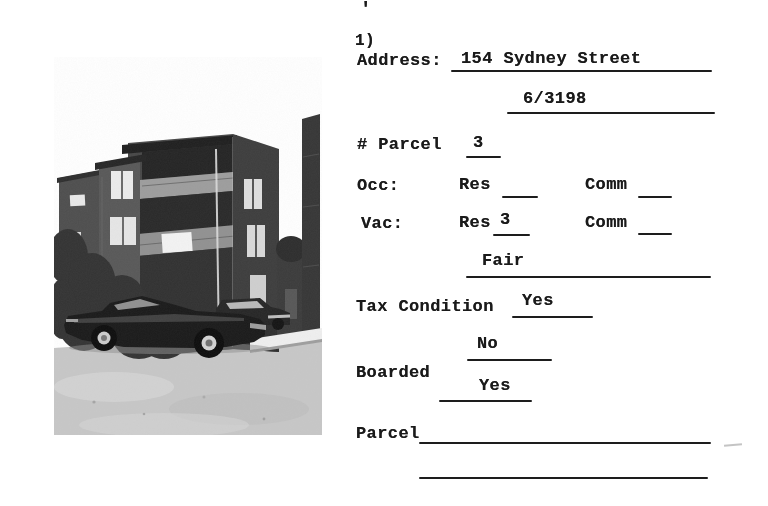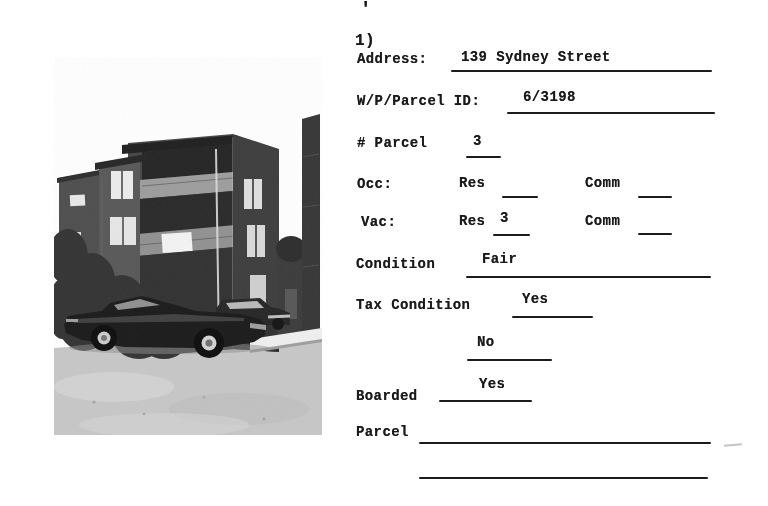--- a/index.html
+++ b/index.html
@@ -2,21 +2,21 @@
 <html><head>
 <meta charset="utf-8">
 <style>
   html,body{margin:0;padding:0;background:#ffffff;}
   .page{
     position:relative;width:768px;height:506px;background:#ffffff;
     font-family:"Liberation Mono","DejaVu Sans Mono",monospace;
     color:#161616;overflow:hidden;
   }
   .t{
-    position:absolute;font-size:14px;font-weight:700;letter-spacing:0.4px;
+    position:absolute;font-size:17px;font-weight:700;letter-spacing:0.4px;
     white-space:pre;line-height:1;color:#1a1a1a;
     text-shadow:0 0 0.5px rgba(25,25,25,0.7);
   }
   .small{font-size:16px;}
   .ln{position:absolute;height:0;border-top:2px solid #1d1d1d;border-radius:1px;}
   .faint-ln{position:absolute;height:0;border-top:2px solid #c4c4c4;transform:rotate(-5deg);}
   .photo{position:absolute;left:54px;top:57px;width:268px;height:378px;}
 </style>
 </head>
 <body>
@@ -118,24 +118,23 @@
     <rect x="12" y="262" width="12" height="3" fill="#9f9f9f"></rect>
 
     <rect x="0" y="0" width="268" height="378" filter="url(#grain)" opacity="0.14"></rect>
   </svg>
 
   <div class="t" style="left:360px;top:0px;font-size:19px">'</div>
   <div class="t small" style="left:355px;top:33px">1)</div>
   <div class="faint-ln" style="left:724px;top:444px;width:18px"></div>
 
   <div class="t" style="left:357px;top:52px">Address:</div>
-  <div class="t" style="left:461px;top:50px">139 Sydney Street</div>
+  <div class="t" style="left:461px;top:50px">154 Sydney Street</div>
   <div class="ln" style="left:451px;top:70px;width:261px"></div>
 
-  <div class="t" style="left:357px;top:94px">W/P/Parcel ID:</div>
   <div class="t" style="left:523px;top:90px">6/3198</div>
   <div class="ln" style="left:507px;top:112px;width:208px"></div>
 
   <div class="t" style="left:357px;top:136px"># Parcel</div>
   <div class="t" style="left:473px;top:134px">3</div>
   <div class="ln" style="left:466px;top:156px;width:35px"></div>
 
   <div class="t" style="left:357px;top:177px">Occ:</div>
   <div class="t" style="left:459px;top:176px">Res</div>
   <div class="t" style="left:506px;top:173px"></div>
@@ -145,32 +144,31 @@
   <div class="ln" style="left:638px;top:196px;width:34px"></div>
 
   <div class="t" style="left:361px;top:215px">Vac:</div>
   <div class="t" style="left:459px;top:214px">Res</div>
   <div class="t" style="left:500px;top:211px">3</div>
   <div class="ln" style="left:493px;top:234px;width:37px"></div>
   <div class="t" style="left:585px;top:214px">Comm</div>
   <div class="t" style="left:642px;top:211px"></div>
   <div class="ln" style="left:638px;top:233px;width:34px"></div>
 
-  <div class="t" style="left:356px;top:257px">Condition</div>
   <div class="t" style="left:482px;top:252px">Fair</div>
   <div class="ln" style="left:466px;top:276px;width:245px"></div>
 
   <div class="t" style="left:356px;top:298px">Tax Condition</div>
   <div class="t" style="left:522px;top:292px">Yes</div>
   <div class="ln" style="left:512px;top:316px;width:81px"></div>
 
   <div class="t" style="left:477px;top:335px">No</div>
   <div class="ln" style="left:467px;top:359px;width:85px"></div>
 
-  <div class="t" style="left:356px;top:389px">Boarded</div>
+  <div class="t" style="left:356px;top:364px">Boarded</div>
   <div class="t" style="left:479px;top:377px">Yes</div>
   <div class="ln" style="left:439px;top:400px;width:93px"></div>
 
   <div class="t" style="left:356px;top:425px">Parcel</div>
   <div class="t" style="left:430px;top:420px"></div>
   <div class="ln" style="left:419px;top:442px;width:292px"></div>
   <div class="ln" style="left:419px;top:477px;width:289px"></div>
 
 </div>
 

